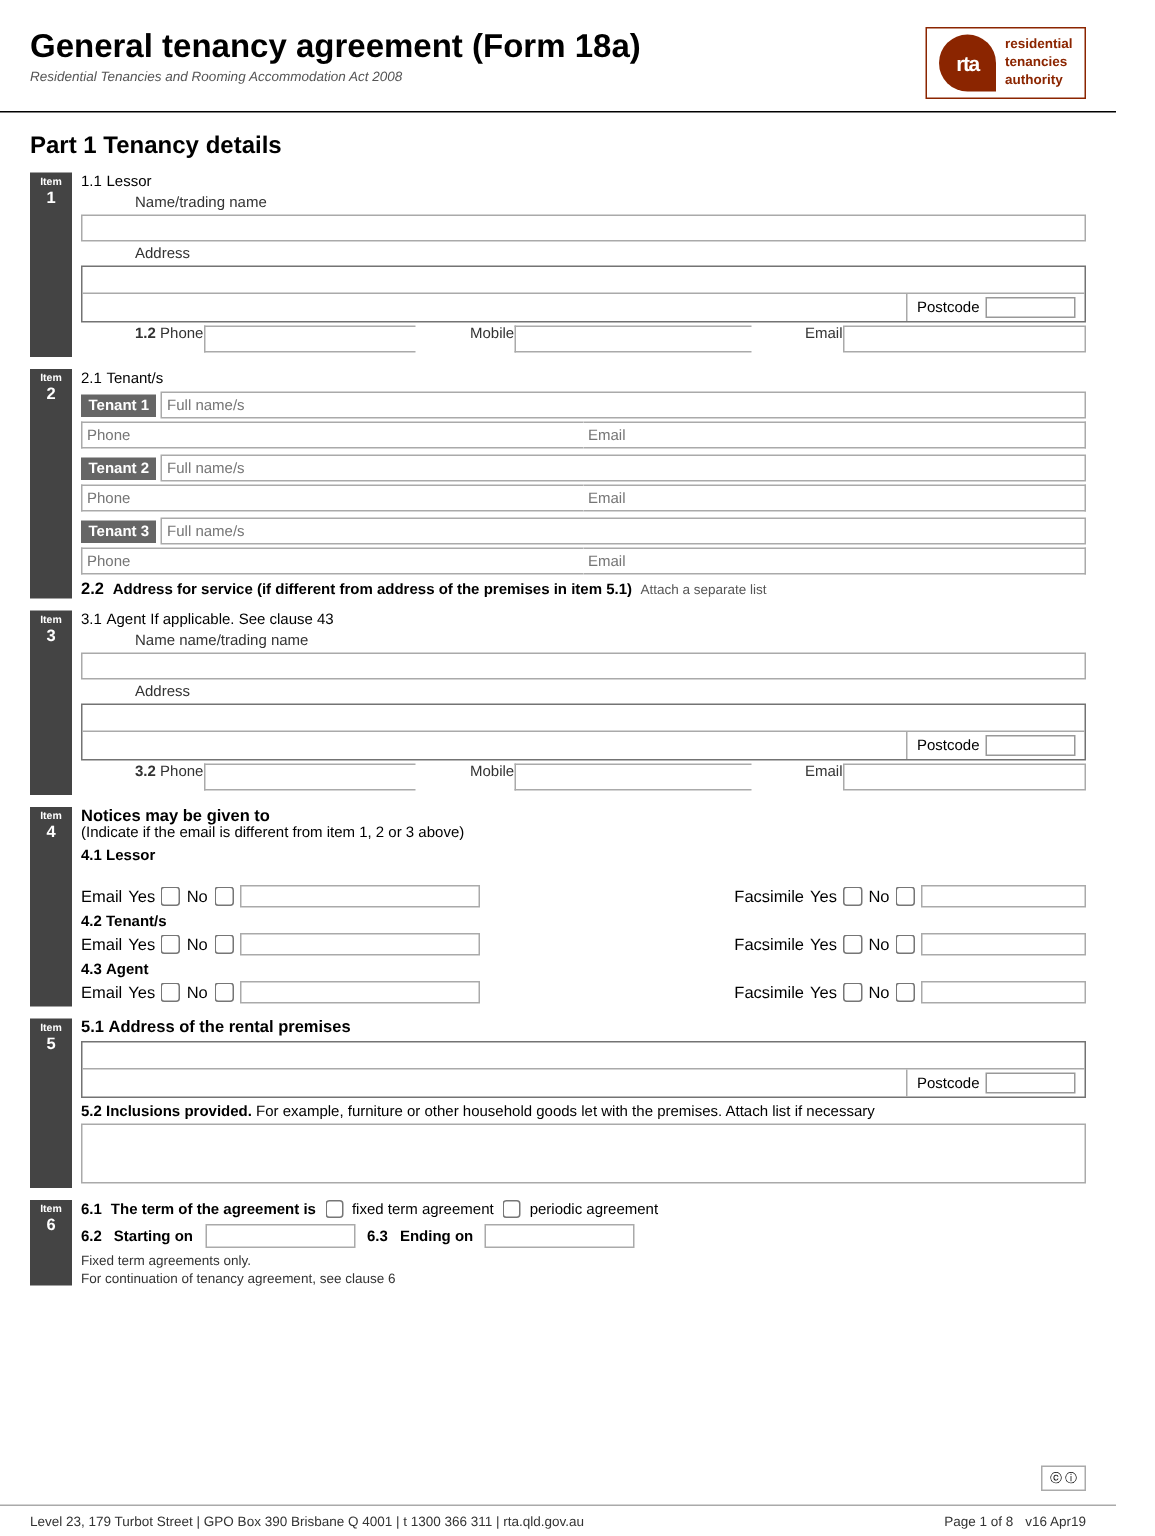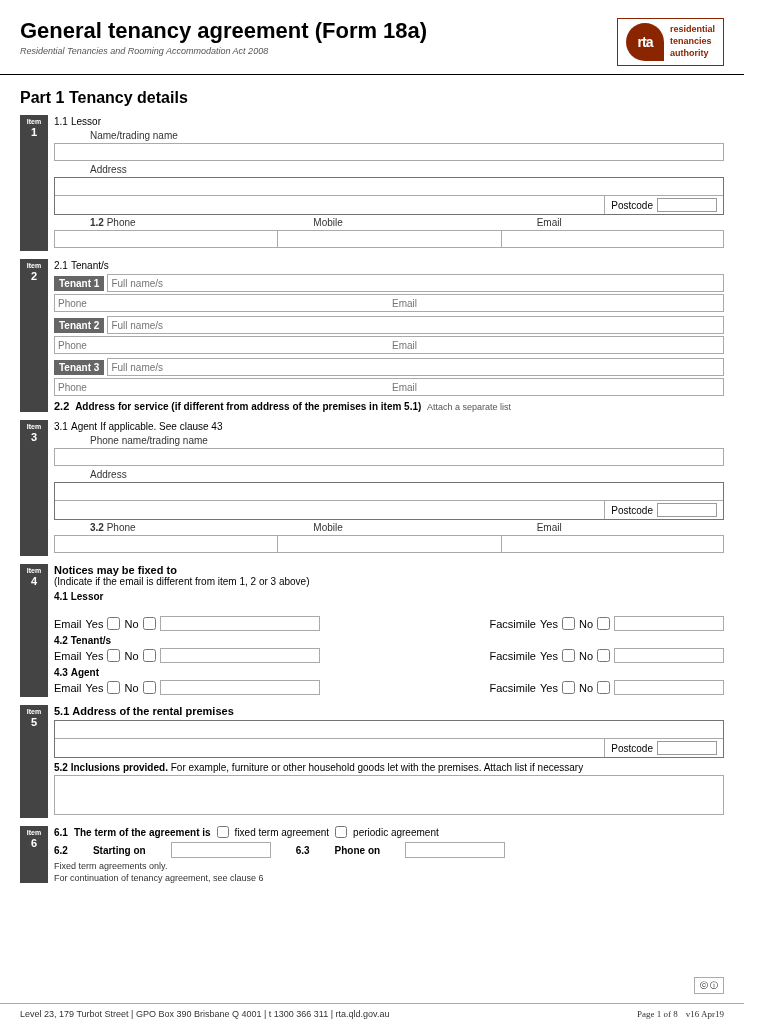--- a/index.html
+++ b/index.html
@@ -135,21 +135,21 @@
       margin-bottom: 2px;
       padding-left: 36px;
     }
     .phone-row {
       display: flex;
       gap: 0;
       margin-bottom: 3px;
     }
     .phone-col {
       display: flex;
-      flex-direction: column;
+      flex-direction: row;
       flex: 1;
     }
     .phone-col input {
       width: 100%;
       border-right: none;
     }
     .phone-col:last-child input {
       border-right: 1px solid #aaa;
     }
     
@@ -228,21 +228,21 @@
       margin-bottom: 4px;
       font-size: 10px;
     }
     .term-row input[type="checkbox"] {
       width: 12px;
       height: 12px;
     }
     .starting-row {
       display: flex;
       align-items: center;
-      gap: 25px;
+      gap: 8px;
       font-size: 10px;
       margin-bottom: 3px;
     }
     .starting-row input[type="text"] {
       width: 100px;
       height: 16px;
     }
     .small-note {
       font-size: 9px;
       color: #333;
@@ -263,21 +263,20 @@
     .footer-left {
       font-size: 9px;
       color: #333;
     }
     .footer-right {
       display: flex;
       align-items: center;
       gap: 8px;
       font-size: 9px;
       color: #333;
-      font-family: Liberation Serif, serif;
     }
     .subsection-num {
       font-weight: bold;
       font-size: 11px;
     }
     
     .main-section {
       margin-bottom: 8px;
     }
     .two-row-address {
@@ -439,21 +438,21 @@
 
     <div class="item-row main-section">
       <div class="item-badge">
         <span class="badge-item">Item</span>
         <span class="badge-num">3</span>
       </div>
       <div class="item-content">
         <div class="section-label">
           <span>3.1</span>&nbsp;<span>Agent</span>&nbsp;<span style="font-weight:normal;font-size:10px;">If applicable. See clause 43</span>
         </div>
-        <span class="field-label-small">Phone name/trading name</span>
+        <span class="field-label-small">Name name/trading name</span>
         <input type="text" class="field-full" style="width: 100%; margin-bottom: 3px;">
         <span class="field-label-small">Address</span>
         <div class="two-row-address">
           <div class="row1"></div>
           <div class="row2">
             <div class="left"></div>
             <div class="right">
               <span>Postcode</span>
               <input type="text" style="">
             </div>
@@ -477,21 +476,21 @@
         </div>
       </div>
     </div>
 
     <div class="item-row main-section">
       <div class="item-badge">
         <span class="badge-item">Item</span>
         <span class="badge-num">4</span>
       </div>
       <div class="item-content">
-        <div style="font-weight:bold;font-size:11px;">Notices may be fixed to</div>
+        <div style="font-weight:bold;font-size:11px;">Notices may be given to</div>
         <div style="font-size:10px;margin-bottom:4px;">(Indicate if the email is different from item 1, 2 or 3 above)</div>
 
         <div style="font-weight:bold;font-size:10px;margin-bottom:14px;">
           <span>4.1</span>&nbsp;<span>Lessor</span>
         </div>
         <div class="notice-row">
           <div class="notice-left">
             <span>Email</span>
             <span>Yes</span>
             <input type="checkbox" style="">
@@ -593,21 +592,21 @@
           <input type="checkbox" style="">
           <span>fixed term agreement</span>
           <input type="checkbox" style="">
           <span>periodic agreement</span>
         </div>
         <div class="starting-row">
           <span style="font-weight:bold;">6.2</span>
           <span style="font-weight:bold;">Starting on</span>
           <input type="text" style="">
           <span style="font-weight:bold;">6.3</span>
-          <span style="font-weight:bold;">Phone on</span>
+          <span style="font-weight:bold;">Ending on</span>
           <input type="text" style="">
         </div>
         <div>
           <div class="small-note">Fixed term agreements only.</div>
           <div class="small-note">For continuation of tenancy agreement, see clause 6</div>
         </div>
       </div>
     </div>
 
   </div>

